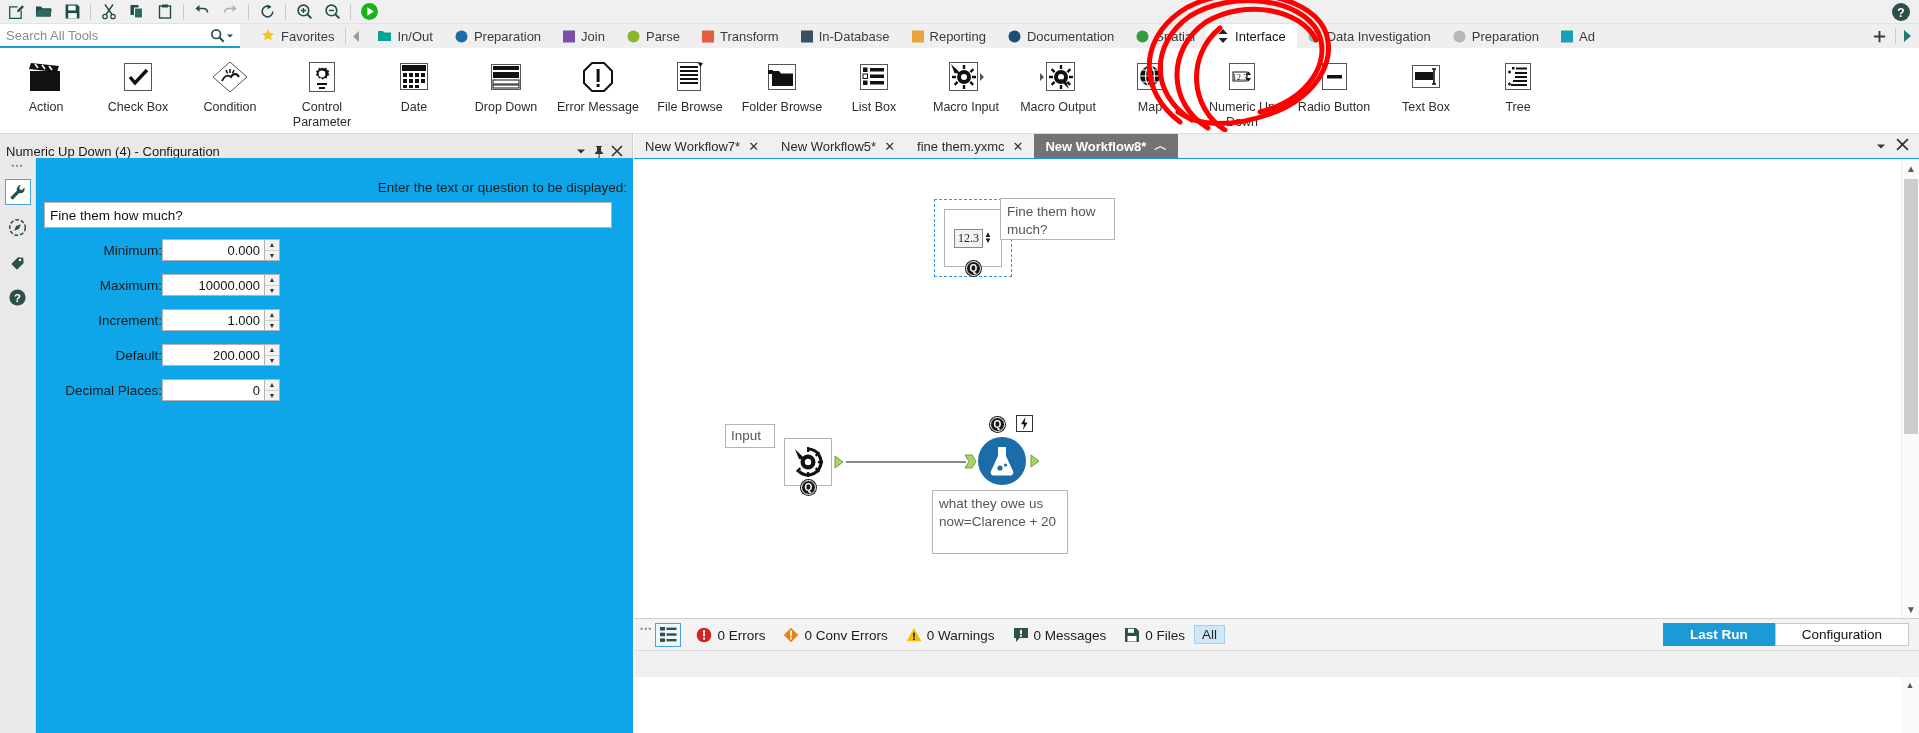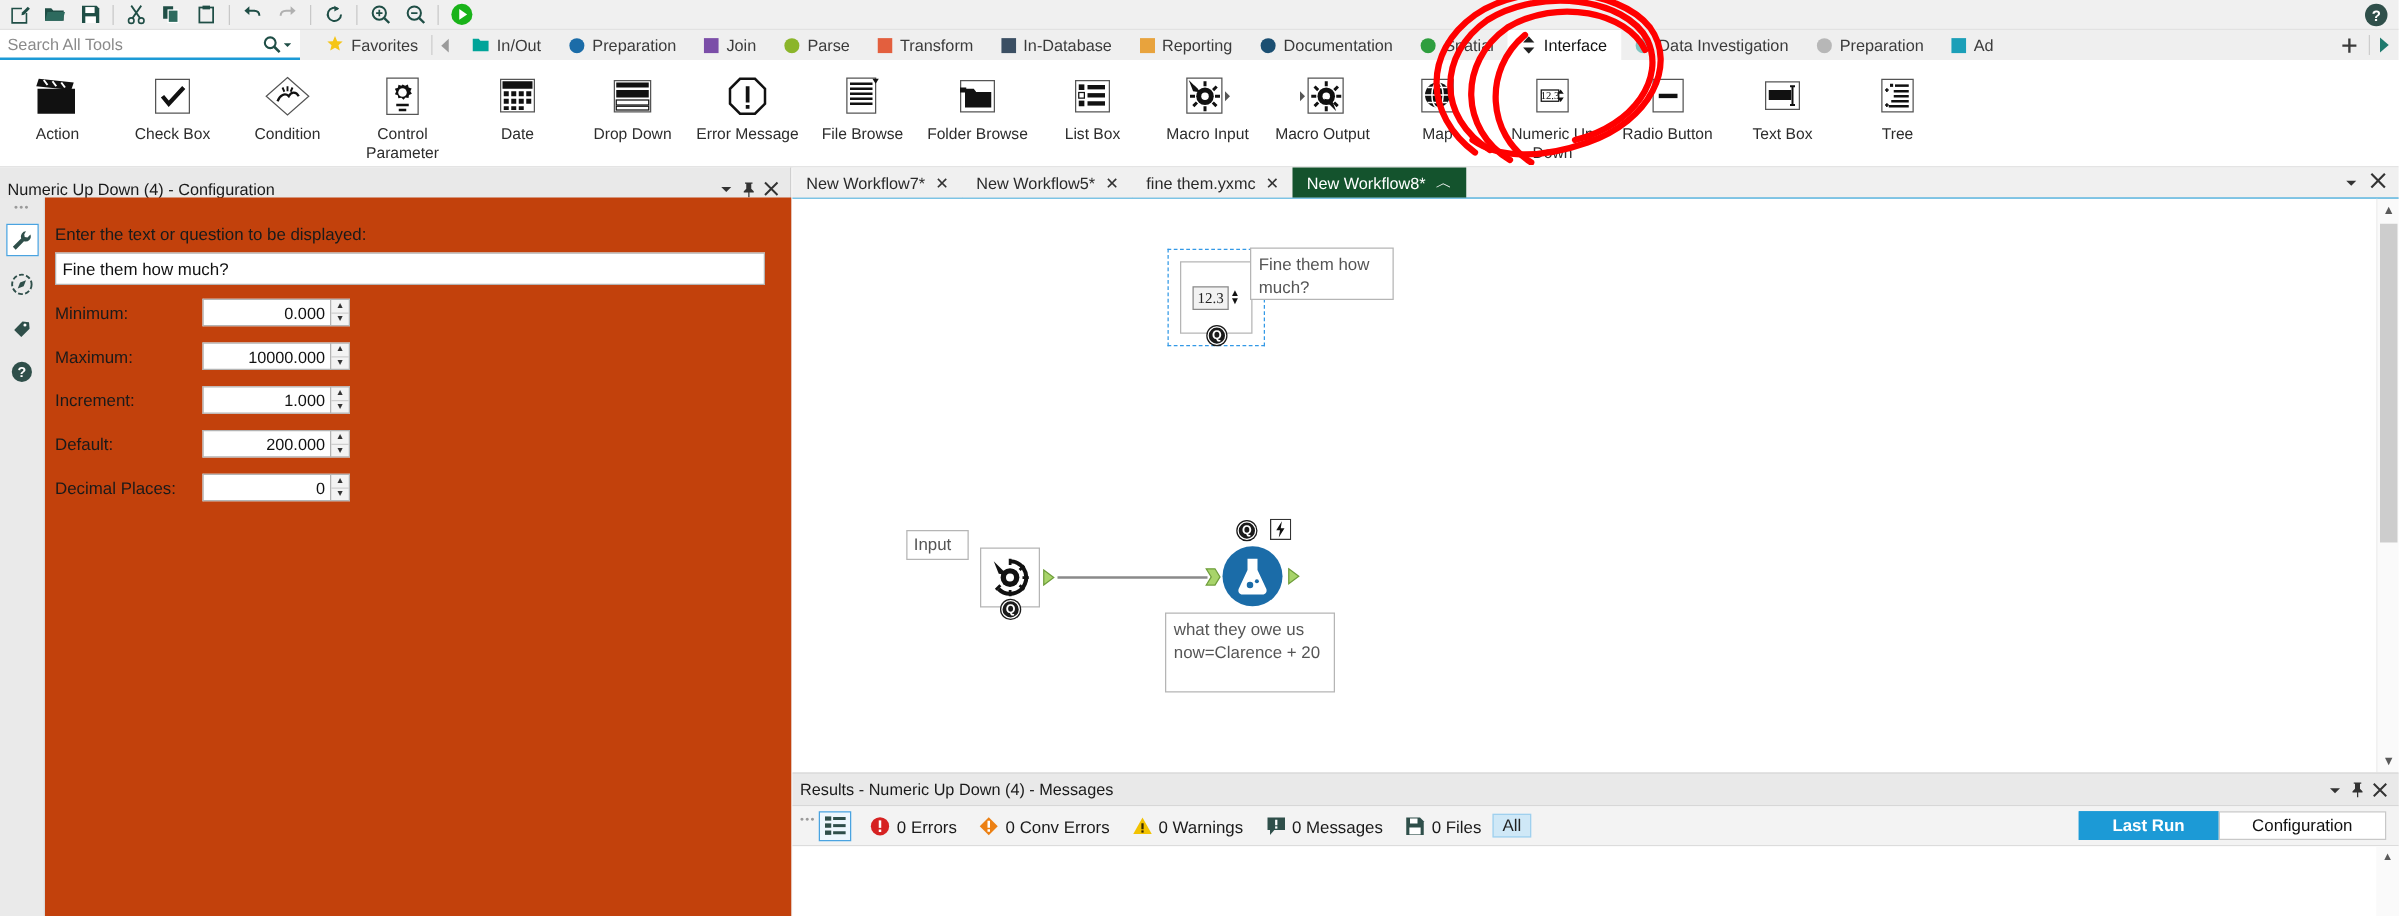--- a/index.html
+++ b/index.html
@@ -81,21 +81,21 @@
   .cfghdr .spacer { flex:1; }
   .hdricon { width:18px; height:18px; display:flex; align-items:center; justify-content:center; cursor:pointer; color:#333;}
   .cfgbody { position:absolute; left:0; top:24px; width:633px; bottom:0; display:flex; }
   .icongutter {
     width:36px; background:#eaeaea; border-right:1px solid #dadada;
     padding-top:4px; display:flex; flex-direction:column; align-items:center; gap:9px;
   }
   .gutterdots { color:#9a9a9a; font-size:9px; letter-spacing:1px; line-height:8px;}
   .gicon { width:26px; height:26px; display:flex; align-items:center; justify-content:center; cursor:pointer;}
   .gicon.sel { border:1px solid #4aa3e0; background:#ffffff; }
-  .cfgform { flex:1; background:#c2410c; padding:22px 6px 0 8px; position:relative; }
+  .cfgform { flex:1; background:#0ea5e9; padding:22px 6px 0 8px; position:relative;text-align:right; }
   .qlabel { font-size:13.5px; color:#1a1a1a; margin-bottom:7px; }
   .qinput {
     width:568px; height:26px; background:#fff; border:1px solid #b4b4b4;
     display:flex; align-items:center; padding-left:5px; font-size:13.5px; color:#111;
   }
   .frow { display:flex; align-items:center; height:26px; margin-top:9px; }
   .frow .flbl { width:118px; font-size:13.5px; color:#1a1a1a; }
   .spin { display:flex; width:118px; height:22px; }
   .spin .sval {
     flex:1; background:#fff; border:1px solid #b4b4b4; border-right:none;
@@ -112,21 +112,21 @@
   .wftabs {
     position:absolute; left:634px; top:134px; width:1285px; height:25px;
     background:#f0f0f0; border-bottom:1px solid #1c9ad6;
     display:flex; align-items:stretch;
   }
   .wftab {
     display:flex; align-items:center; gap:8px; padding:0 11px;
     font-size:13px; color:#2a2a2a; cursor:pointer; background:#f0f0f0;
     white-space:nowrap;
   }
-  .wftab.active { background:#14532d; color:#ffffff; font-weight:normal; }
+  .wftab.active { background:#737373; color:#ffffff; font-weight:bold; }
   .wftab .x { font-size:13px; color:#333; cursor:pointer; }
   .wftab.active .x { color:#ffffff; }
   .wftabs .grow { flex:1; }
   .wftabs .rightico { display:flex; align-items:center; gap:10px; padding:0 10px; color:#333; }
 
   
   .canvas {
     position:absolute; left:634px; top:159px; width:1267px; height:459px;
     background:#ffffff; overflow:hidden;
   }
@@ -846,39 +846,20 @@
     <div class="annot" style="left:298px; top:331px; width:136px; height:64px;">what they owe us now=Clarence + 20</div>
   </div>
 
   <div class="vscroll">
     <div class="arrow up">▲</div>
     <div class="thumb"></div>
     <div class="arrow down">▼</div>
   </div>
 
   <div class="results">
-    <div class="reshdr">
-      <span>Results - Numeric Up Down (4) - Messages</span>
-      <span class="spacer"></span>
-      <span class="hdricon">
-          <svg width="10" height="10" viewBox="0 0 10 10">
-            <path d="M1 3.5l4 4 4-4z" fill="#333"></path>
-          </svg>
-        </span>
-      <span class="hdricon">
-          <svg width="12" height="13" viewBox="0 0 12 13">
-            <path d="M4 1h5v1H8v4l2 2v1H6.6v4h-1V9H2V8l2-2V2H3V1z" fill="#333"></path>
-          </svg>
-        </span>
-      <span class="hdricon">
-          <svg width="12" height="12" viewBox="0 0 12 12">
-            <path d="M1 1l10 10M11 1L1 11" stroke="#333" stroke-width="1.6"></path>
-          </svg>
-        </span>
-    </div>
     <div class="restool">
       <div style="color:#9a9a9a;font-size:9px;letter-spacing:1px;margin:0 3px 12px 2px;">•••</div>
       <div class="gridico">
         <svg width="17" height="15" viewBox="0 0 17 15">
             <rect x="0" y="0" width="5" height="3.5" fill="#2f4f4a"></rect>
             <rect x="6.5" y="0.6" width="10" height="2.4" fill="#2f4f4a"></rect>
             <rect x="0" y="5.7" width="5" height="3.5" fill="#2f4f4a"></rect>
             <rect x="6.5" y="6.3" width="10" height="2.4" fill="#2f4f4a"></rect>
             <rect x="0" y="11.4" width="5" height="3.5" fill="#2f4f4a"></rect>
             <rect x="6.5" y="12" width="10" height="2.4" fill="#2f4f4a"></rect>

